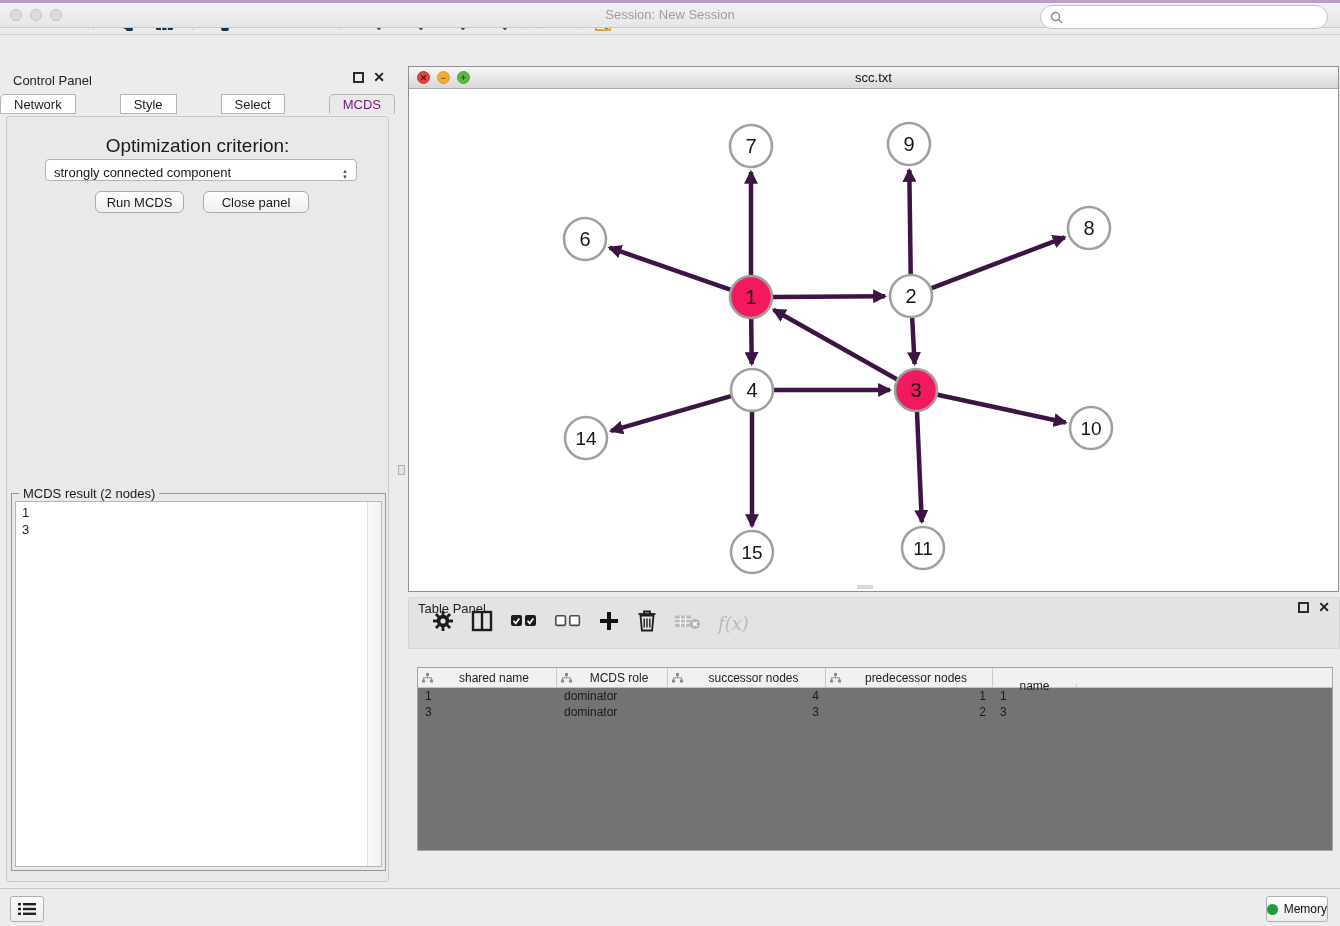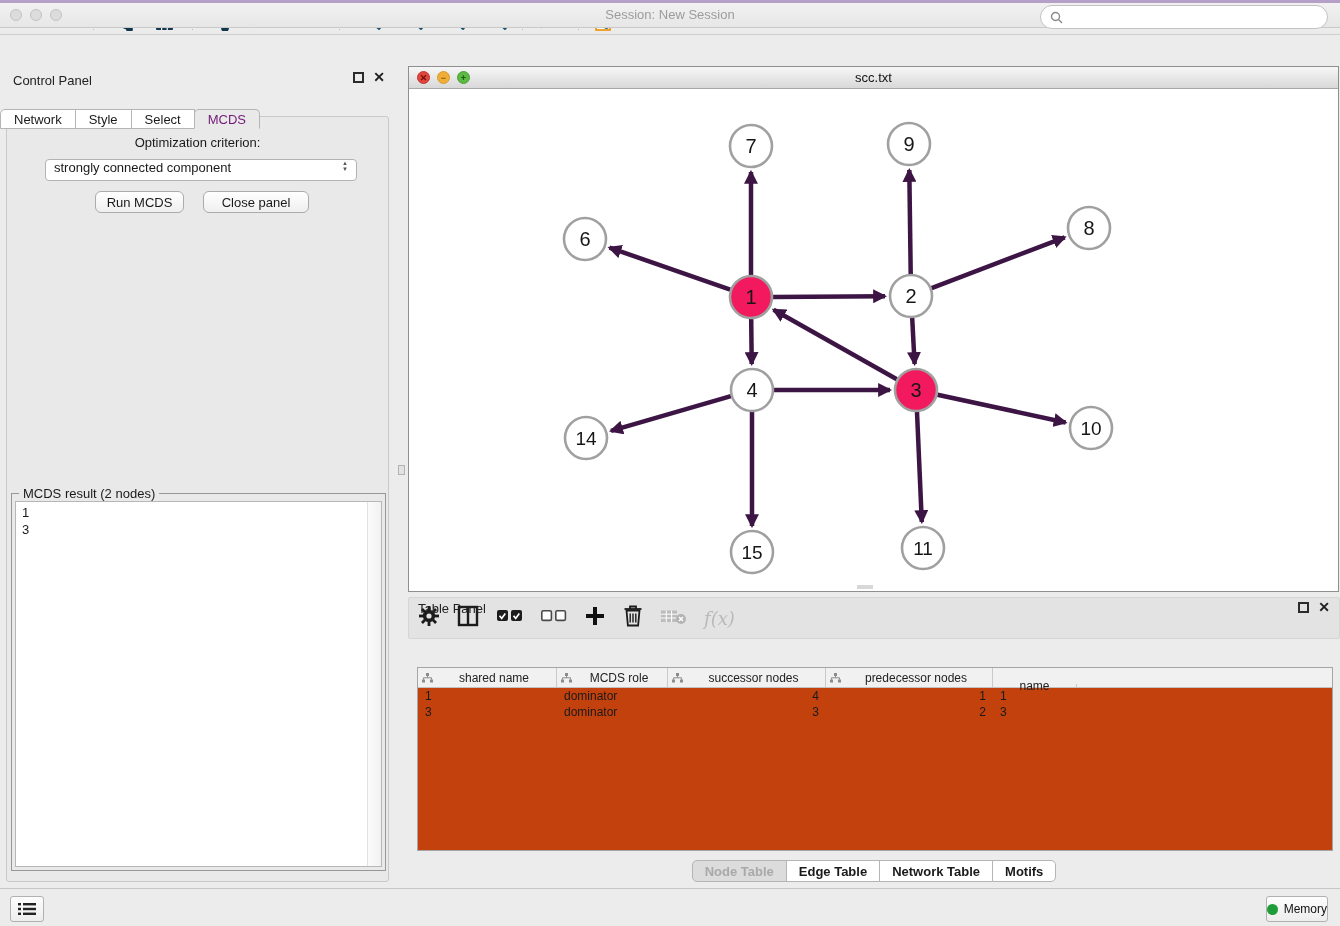--- a/index.html
+++ b/index.html
@@ -24,30 +24,30 @@
   #search-input{border:none;outline:none;flex:1;font-size:12px;margin-left:6px;background:transparent;font-family:"Liberation Sans",sans-serif}
 
   
   #control-panel{left:0;top:62px;width:395px;height:826px;background:#ececec}
   .panel-title{font-size:13px;color:#222}
   #cp-title{left:13px;top:11px}
   .win-btns{display:flex;gap:9px;align-items:center}
   #cp-btns{right:10px;top:9px}
   .float-ico{width:11px;height:11px;border:2px solid #2b2b2b;box-sizing:border-box;background:transparent}
   .close-ico{font-size:14px;font-weight:bold;color:#1d1d1d;line-height:12px}
-  #cp-tabs{top:47px;left:0;right:0;display:flex;justify-content:flex-start;z-index:3}
+  #cp-tabs{top:32px;left:0;right:0;display:flex;justify-content:space-between;z-index:3}
   .tab{height:20px;line-height:19px;padding:0 13px;font-size:13px;background:#fff;border:1px solid #b5b5b5;
        margin-left:-1px;box-sizing:border-box;cursor:default}
   .tab:first-child{border-top-left-radius:5px;margin-left:0}
   .tab:last-child{border-top-right-radius:5px}
   .tab.active{background:#e9e9e9;color:#701a75;border-bottom-color:#e9e9e9;border-top-left-radius:5px;border-top-right-radius:5px}
   #cp-body{left:6px;top:54px;right:6px;bottom:6px;background:#e9e9e9;border:1px solid #c9c9c9;border-radius:3px}
-  #opt-label{top:18px;left:0;right:0;text-align:center;font-size:13px}
+  #opt-label{top:18px;left:0;right:0;text-align:center;font-size:19px}
   #criterion-select{top:42px;left:38px;width:312px;height:22px;background:#fff;border:1px solid #b3b3b3;border-radius:4px;
-                    display:flex;align-items:flex-start;padding:0 8px;box-sizing:border-box;font-size:13px}
+                    display:flex;align-items:flex-end;padding:0 8px;box-sizing:border-box;font-size:13px}
   #criterion-value{flex:1}
   .stepper{display:flex;flex-direction:column;line-height:6px;font-size:6px;color:#555}
   .btn{background:linear-gradient(#ffffff,#efefef);border:1px solid #ababab;border-radius:6px;height:22px;
        font-size:13px;display:flex;align-items:center;justify-content:center;box-sizing:border-box}
   #run-btn{top:74px;left:88px;width:89px}
   #closep-btn{top:74px;left:196px;width:106px}
   #result-fieldset{left:4px;top:376px;width:375px;height:378px;border:1px solid #979797;box-sizing:border-box}
   #result-legend{top:-8px;left:7px;background:#e9e9e9;padding:0 4px;font-size:13px}
   #result-box{left:3px;top:7px;right:3px;bottom:3px;background:#fff;border:1px solid #b7b7b7;font-size:13px;overflow:hidden}
   #result-lines{padding:2px 6px;line-height:17px}
@@ -66,24 +66,24 @@
   #tl-min{left:28px;background:#f0ae37;border:1px solid #d79a2b;color:#8a5d06}
   #tl-zoom{left:48px;background:#5cb943;border:1px solid #4aa235;color:#1e5c13}
   #nw-title{left:0;right:0;top:3px;text-align:center;font-size:13px;color:#111}
   #graph-svg{position:absolute;left:0;top:21px}
   #canvas-scroll-hint{left:448px;top:518px;width:16px;height:4px;background:#d8d8d8}
 
   
   #table-panel{left:408px;top:597px;width:932px;height:291px;background:#ececec}
   #tp-title{left:10px;top:4px}
   #tp-btns{right:10px;top:4px}
-  #tp-toolbar{left:9px;top:27px;right:7px;height:42px;background:#e3e3e3;border:1px solid #d5d5d5;border-radius:2px;
-              display:flex;align-items:center;gap:17px;padding-left:9px;box-sizing:border-box}
+  #tp-toolbar{left:9px;top:27px;right:7px;height:52px;background:#e3e3e3;border:1px solid #d5d5d5;border-radius:2px;
+              display:flex;align-items:center;gap:17px;padding-left:23px;box-sizing:border-box}
   .fx{font-family:"DejaVu Serif",serif;font-style:italic;font-size:18px;color:#b9b9b9}
-  #tp-table{left:9px;top:70px;right:7px;height:184px;background:#c2410c;border:1px solid #a5a5a5;box-sizing:border-box;overflow:hidden}
+  #tp-table{left:9px;top:70px;right:7px;height:184px;background:#737373;border:1px solid #a5a5a5;box-sizing:border-box;overflow:hidden}
   #thead{display:flex;height:19px;background:#f1f1f1;border-bottom:1px solid #c2c2c2}
   .th{display:flex;align-items:center;border-right:1px solid #c9c9c9;box-sizing:border-box;font-size:12px;padding:0 4px;gap:3px;color:#222}
   .th .thlabel{flex:1;text-align:center;white-space:nowrap}
   .tr{display:flex;height:16px;font-size:12px;align-items:center}
   .td{box-sizing:border-box;padding:0 7px;white-space:nowrap}
   #tp-tabs{left:0;right:0;top:255px;display:flex;justify-content:center;padding-top:8px}
   .btab{height:22px;line-height:21px;padding:0 12px;font-size:13px;font-weight:bold;background:#fff;border:1px solid #b5b5b5;
         margin-left:-1px;box-sizing:border-box}
   .btab:first-child{border-top-left-radius:5px;border-bottom-left-radius:5px;margin-left:0}
   .btab:last-child{border-top-right-radius:5px;border-bottom-right-radius:5px}
@@ -495,26 +495,20 @@
         </div>
         <div class="tr">
           <div class="td" style="width: 139px; text-align: left;">3</div>
           <div class="td" style="width: 111px; text-align: left;">dominator</div>
           <div class="td" style="width: 158px; text-align: right;">3</div>
           <div class="td" style="width: 167px; text-align: right;">2</div>
           <div class="td" style="width: 84px; text-align: left;">3</div>
         </div>
       </div>
   </div>
-  <div id="tp-tabs" class="abs">
-      <div class="btab active">Node Table</div>
-      <div class="btab">Edge Table</div>
-      <div class="btab">Network Table</div>
-      <div class="btab">Motifs</div>
-    </div>
 </div>
 
 <div id="statusbar" class="abs">
   <div id="list-btn" class="abs">
     <svg width="18" height="14" viewBox="0 0 18 14">
         <g fill="#222">
           <rect x="0" y="1" width="3" height="2.4"></rect>
           <rect x="0" y="5.8" width="3" height="2.4"></rect>
           <rect x="0" y="10.6" width="3" height="2.4"></rect>
           <rect x="5" y="1" width="13" height="2.4"></rect>

